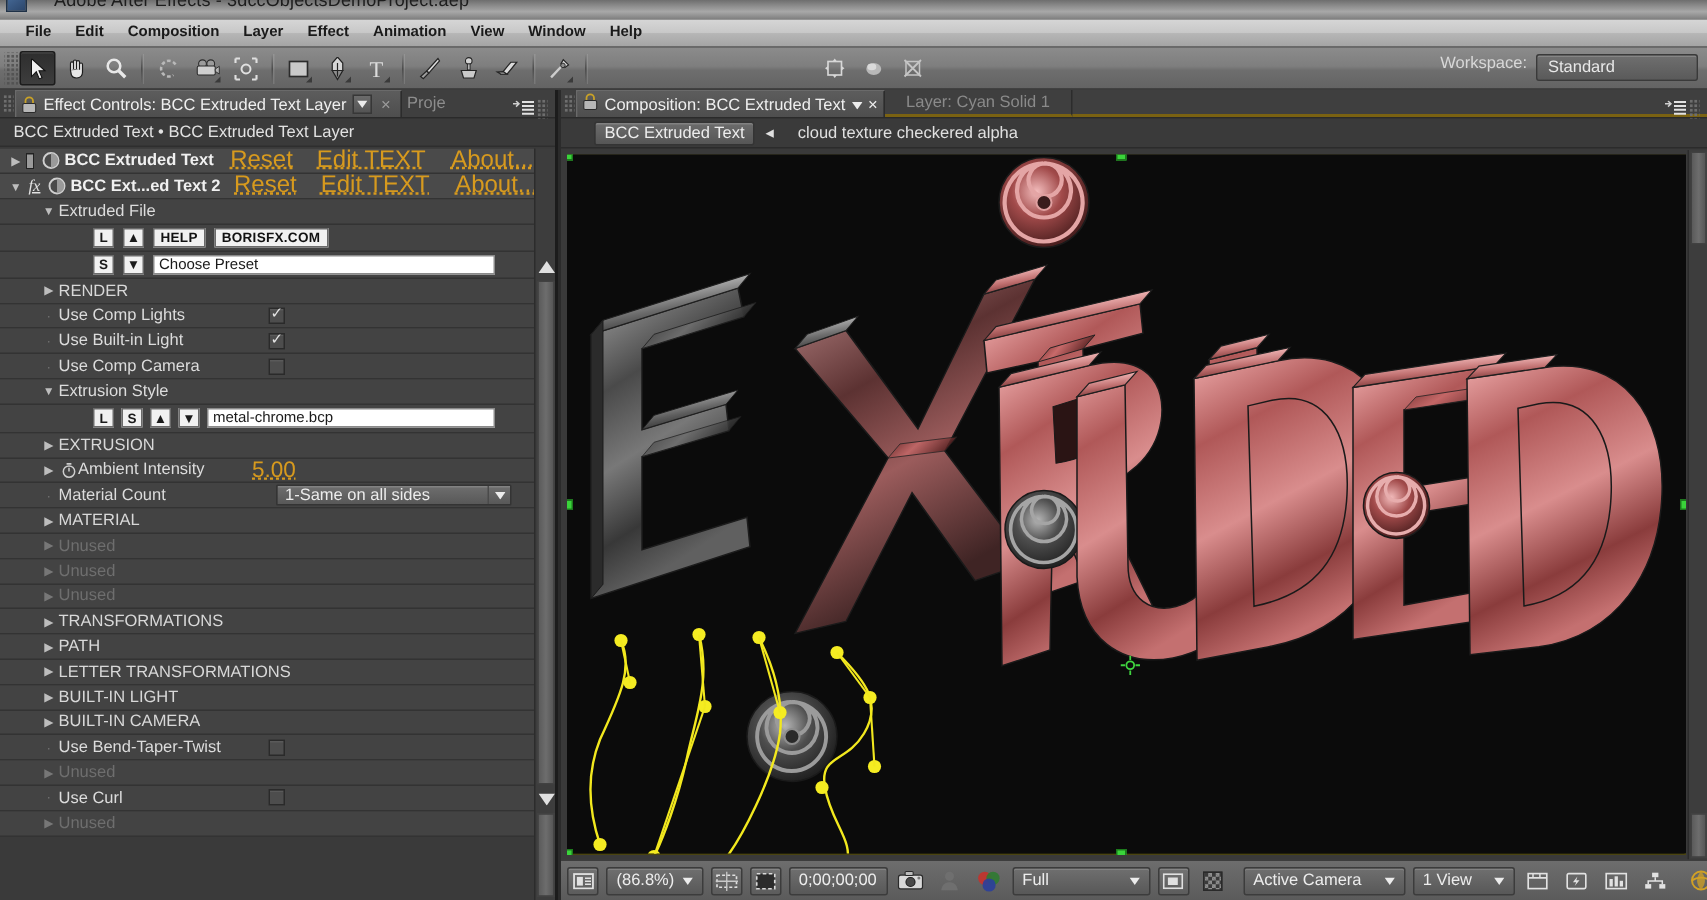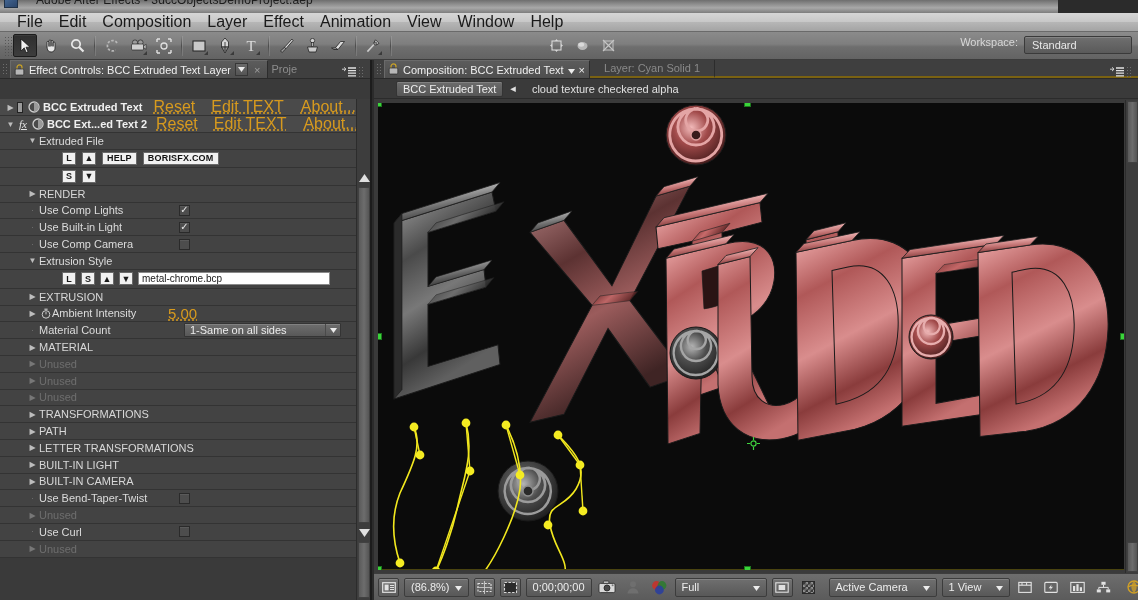--- a/index.html
+++ b/index.html
@@ -9,21 +9,21 @@
     background: #2b2b2b;
     font-family: "Liberation Sans", sans-serif;
     font-size: 11px;
     color: #d4d4d4;
     -webkit-font-smoothing: antialiased;
   }
   #app { position: relative; width: 1138px; height: 600px; }
 
   
   .titlebar {
-    position: absolute; left: 0; top: 0; width: 1058px; height: 13px;
+    position: absolute; left: 0; top: 0; width: 1138px; height: 13px;
     background: linear-gradient(to bottom, #6e6e6e 0%, #8c8c8c 30%, #a8a8a8 60%, #7d7d7d 100%);
     overflow: hidden;
   }
   .titlebar .tb-inner {
     position: absolute; left: 36px; top: -7px;
     font-size: 12px; color: #1d1d1d; white-space: nowrap;
     letter-spacing: .1px;
   }
   .titlebar .tb-ico {
     position: absolute; left: 4px; top: -6px; width: 14px; height: 14px;
@@ -33,22 +33,22 @@
 
   
   .menubar {
     position: absolute; left: 0; top: 13px; width: 1138px; height: 19px;
     background: linear-gradient(to bottom, #d6d6d6 0%, #c8c8c8 48%, #b6b6b6 52%, #a4a4a4 100%);
     border-bottom: 1px solid #6a6a6a;
     display: flex; align-items: center;
     padding-left: 9px;
   }
   .menu-item {
-    font-size: 16px; color: #1a1a1a; padding: 1px 8px;
-    line-height: 14px; cursor: default; white-space: nowrap;
+    font-size: 10px; color: #1a1a1a; padding: 1px 8px;
+    line-height: 14px; cursor: default; white-space: nowrap; font-weight: bold;
   }
 
   
   .toolbar {
     position: absolute; left: 0; top: 32px; width: 1138px; height: 28px;
     background: linear-gradient(to bottom, #8b8b8b 0%, #7e7e7e 45%, #6e6e6e 55%, #636363 100%);
     border-bottom: 1px solid #3c3c3c;
     display: flex; align-items: center;
   }
   .grip {
@@ -540,20 +540,23 @@
         <span class="hamburger">
           <svg width="14" height="11" viewBox="0 0 14 11">
               <path d="M0 2.2 L4 2.2 M2 0.3 L4 2.2 L2 4.1" stroke="#cfcfcf" stroke-width="1" fill="none"></path>
               <path d="M6 1h8M6 3.6h8M6 6.2h8M6 8.8h8" stroke="#e2e2e2" stroke-width="1.3"></path>
             </svg>
         </span>
         <span class="tab-grip" style="height:13px"></span>
       </div>
     </div>
 
+    <div class="ec-breadcrumb">
+      <span>BCC Extruded Text • BCC Extruded Text Layer</span>
+    </div>
 
     <div class="ec-body">
 
       <div class="row fxhead">
         <span class="tri">▶</span>
         <span class="swatch-sm"></span>
         <span class="fxico" style="margin-left:5px">
           <svg width="12" height="12" viewBox="0 0 12 12">
               <circle cx="6" cy="6" r="5" fill="none" stroke="#cfcfcf" stroke-width="1.3"></circle>
               <path d="M6 1.2 A4.8 4.8 0 016 10.8" fill="#9a9a9a"></path>
@@ -597,20 +600,23 @@
         <span style="width:6px"></span>
         <span class="whitebtn">BORISFX.COM</span>
       </div>
 
       <div class="row" style="height:18px">
         <span style="width:58px"></span>
         <span class="minibtn">S</span>
         <span style="width:6px"></span>
         <span class="minibtn">▼</span>
         <span style="width:6px"></span>
+        <span class="textfield" style="width:228px">
+          <span>Choose Preset</span>
+        </span>
       </div>
 
       <div class="row">
         <span style="width:22px"></span>
         <span class="tri">▶</span>
         <span class="lbl caps">RENDER</span>
       </div>
 
       <div class="row">
         <span style="width:22px"></span>

